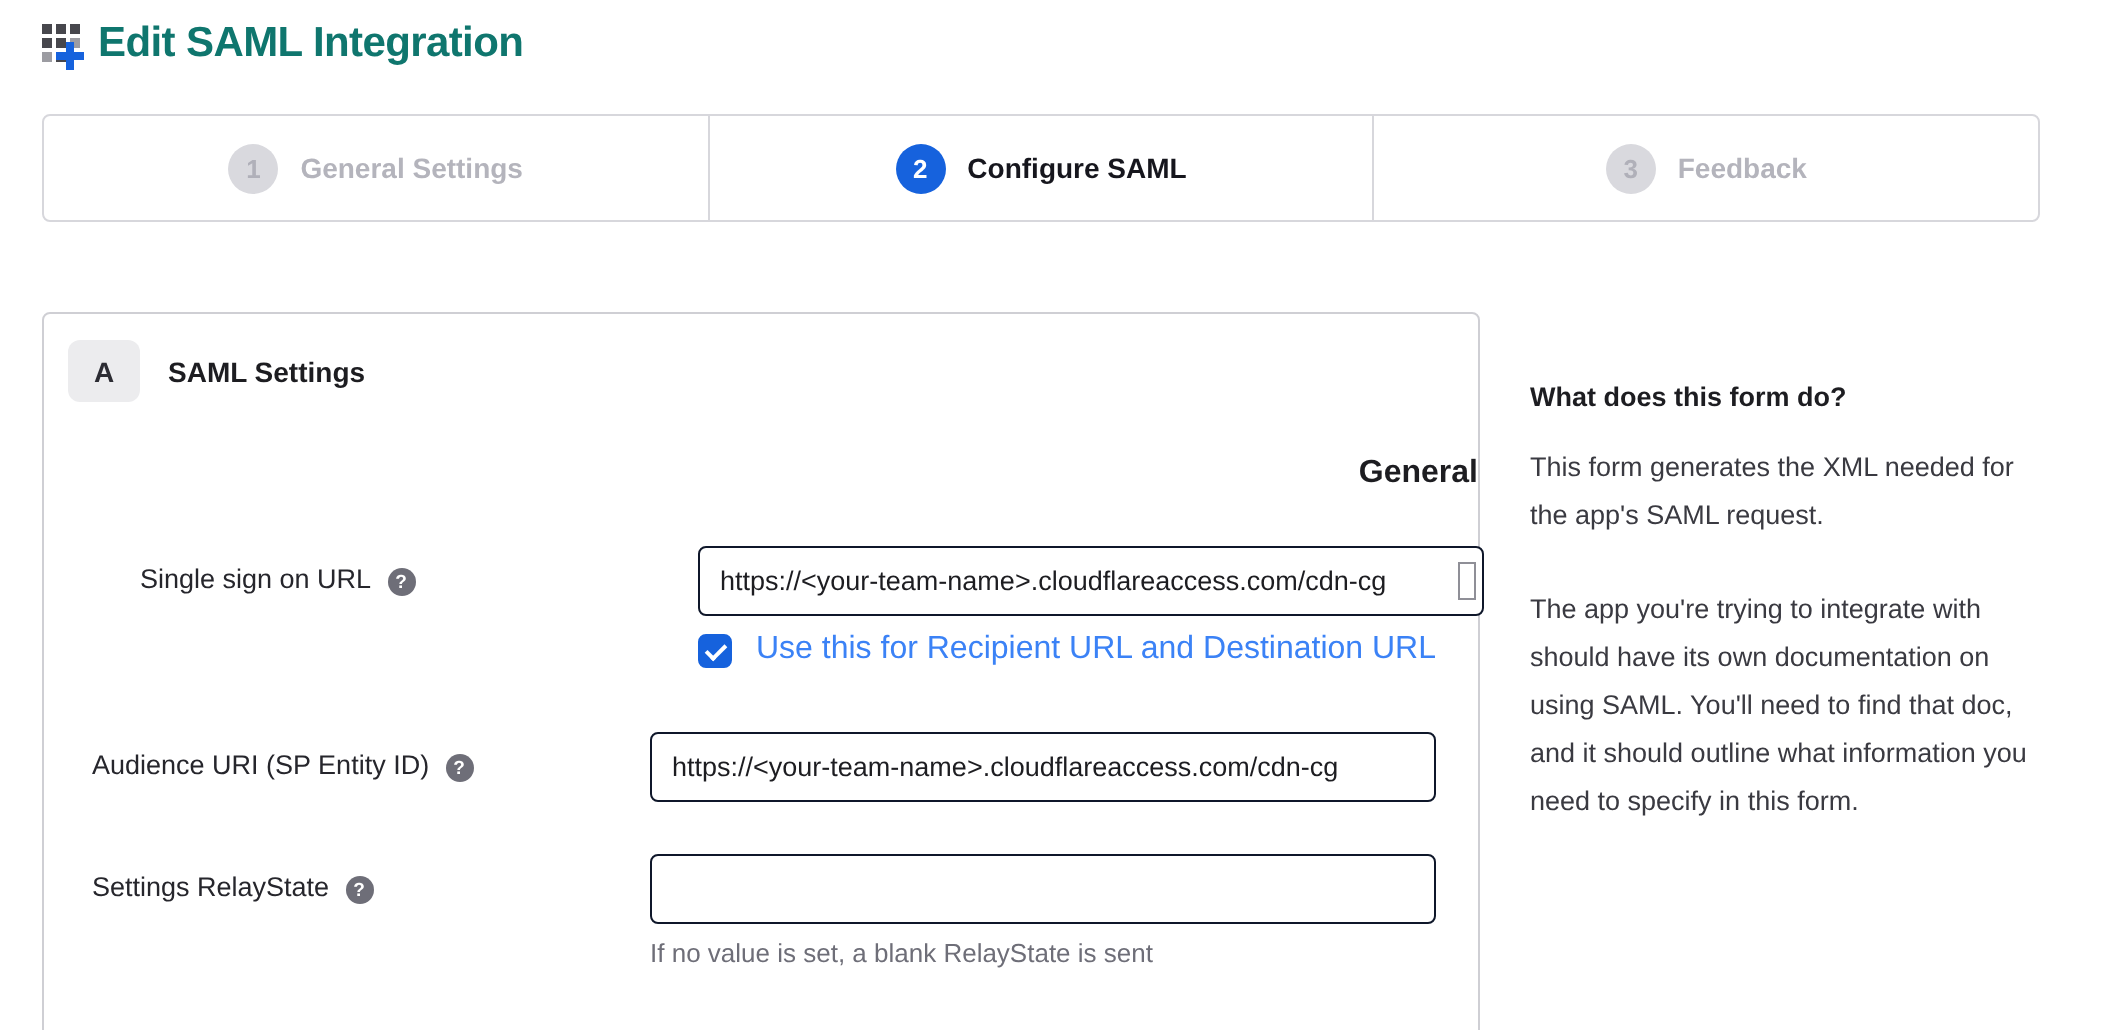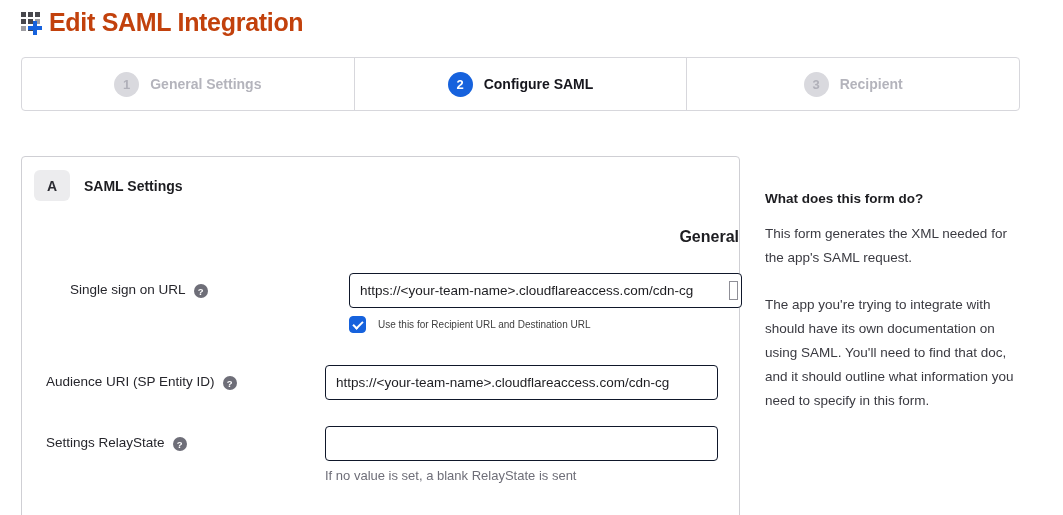--- a/index.html
+++ b/index.html
@@ -15,21 +15,21 @@
   .app-icon { position:relative; width:27px; height:32px; flex-shrink:0; }
   .grid-squares {
     position:absolute; top:6px; left:2px; width:5px; height:5px; background:#47474d;
     box-shadow: 7px 0 0 #47474d, 14px 0 0 #47474d,
                 0 7px 0 #47474d, 7px 7px 0 #47474d, 14px 7px 0 #9c9ca2,
                 0 14px 0 #9c9ca2, 7px 14px 0 #47474d;
   }
   .plus-glyph { position:absolute; left:9px; top:15px; width:14px; height:14px; }
   .plus-glyph::before { content:""; position:absolute; left:5px; top:0; width:4px; height:14px; background:#1662dd; }
   .plus-glyph::after  { content:""; position:absolute; left:0; top:5px; width:14px; height:4px; background:#1662dd; }
-  .page-title { margin:0; font-size:25px; font-weight:700; letter-spacing:-0.3px; color:#c2410c; }
+  .page-title { margin:0; font-size:21px; font-weight:700; letter-spacing:-0.3px; color:#0f766e; }
 
   
   .stepper {
     position:absolute; top:57px; left:21px; width:999px; height:54px;
     border:1px solid #d7d7dc; border-radius:4px; display:flex; background:#fff;
   }
   .step { flex:1; display:flex; align-items:center; justify-content:center; gap:11px; cursor:default; }
   .step + .step { border-left:1px solid #d7d7dc; }
   .step-circle {
     width:25px; height:25px; border-radius:50%;
@@ -81,21 +81,21 @@
   .cb-row-2 { margin-top:17px; }
   .checkbox {
     width:17px; height:17px; border:1px solid #9a9aa2; border-radius:4px;
     background:#fff; position:relative; flex-shrink:0;
   }
   .checkbox.checked { background:#1662dd; border-color:#1662dd; }
   .checkbox.checked::after {
     content:""; position:absolute; left:3px; top:4px; width:8px; height:4px;
     border-left:2px solid #fff; border-bottom:2px solid #fff; transform:rotate(-45deg);
   }
-  .cb-label { font-size:10px; color:#404040; }
+  .cb-label { font-size:16px; color:#3b82f6; }
   .helper-text { margin-top:7px; font-size:13px; color:#6e6e78; }
 
   
   .help-sidebar { position:absolute; left:765px; top:189px; width:253px; }
   .sidebar-heading { margin:0 0 13px 0; font-size:13.5px; font-weight:700; line-height:20px; color:#1d1d21; }
   .sidebar-body { margin:0 0 23px 0; font-size:13.5px; line-height:24px; color:#3a3a41; }
 </style>
 </head>
 <body>
 
@@ -111,21 +111,21 @@
   <div class="step inactive">
     <span class="step-circle">1</span>
     <span class="step-label">General Settings</span>
   </div>
   <div class="step active">
     <span class="step-circle">2</span>
     <span class="step-label">Configure SAML</span>
   </div>
   <div class="step inactive">
     <span class="step-circle">3</span>
-    <span class="step-label">Recipient</span>
+    <span class="step-label">Feedback</span>
   </div>
 </nav>
 
 <main>
   <section class="panel">
 
     <div class="panel-header">
       <span class="section-badge">A</span>
       <span class="section-title">SAML Settings</span>
     </div>

